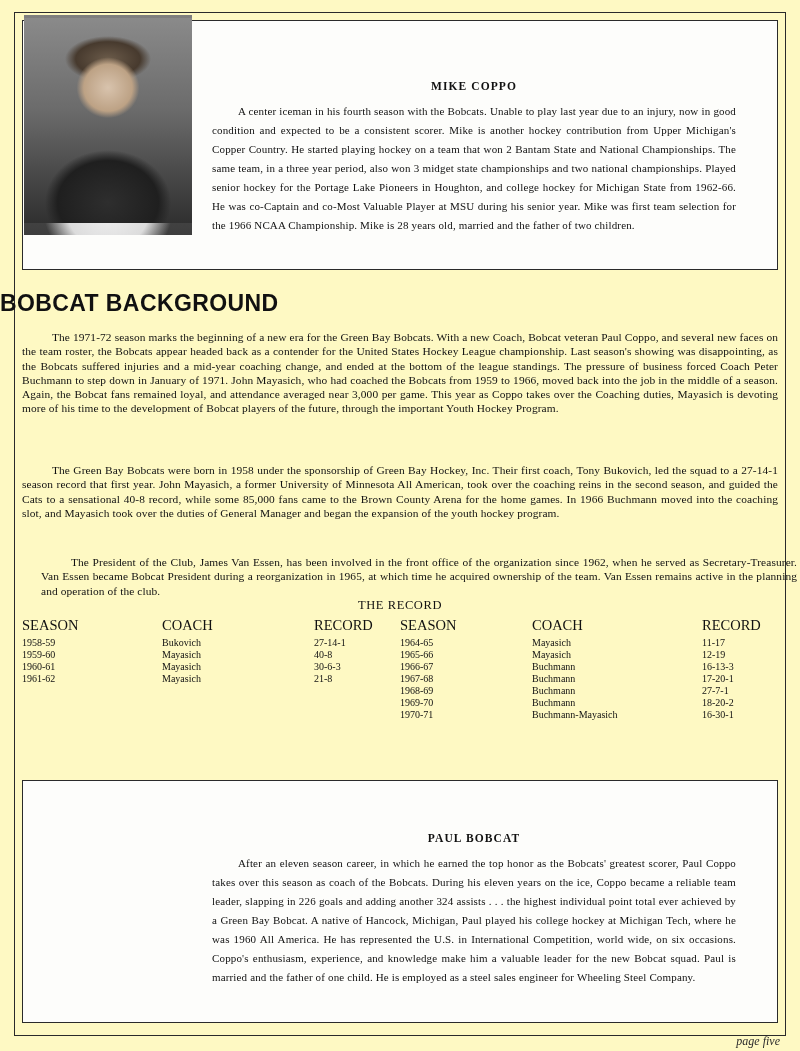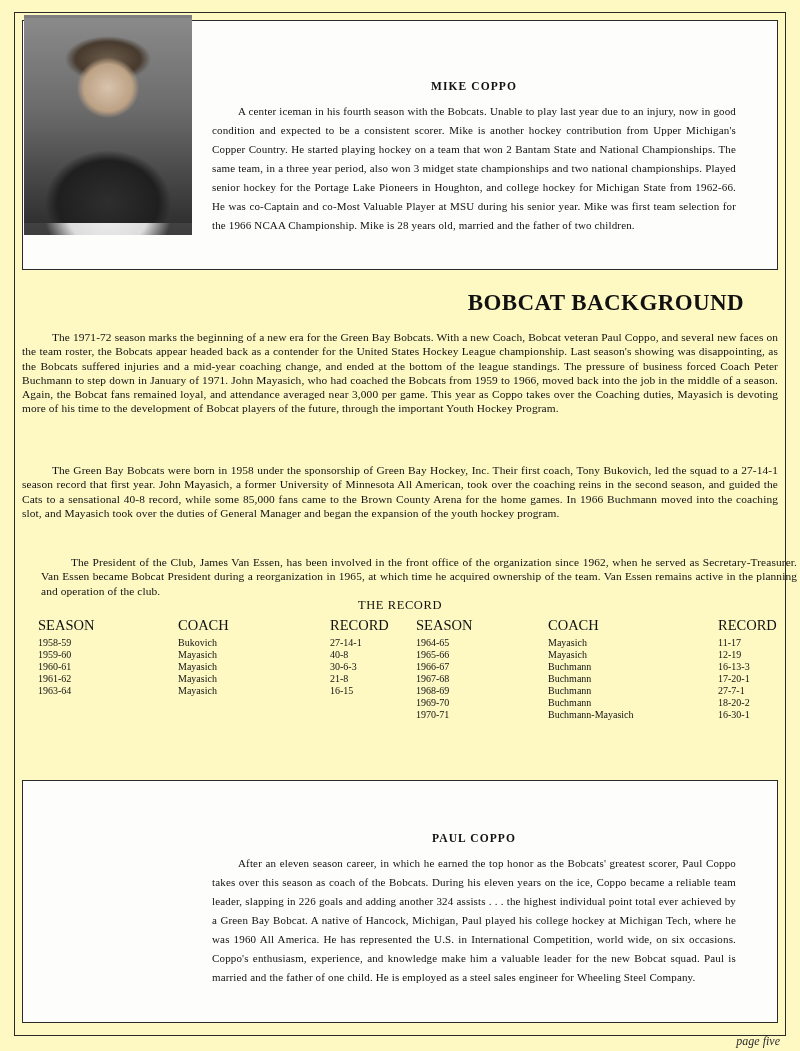--- a/index.html
+++ b/index.html
@@ -88,22 +88,22 @@
     line-height: 19px;
     text-align: justify;
     text-indent: 26px;
     letter-spacing: 0.15px;
   }
 
   
   .section-title {
     position: absolute;
     left: 0; width: 744px;
-    text-align: right;
-    font-family: Liberation Serif, serif;
+    text-align: left;
+    font-family: Liberation Sans, sans-serif;
     font-weight: bold;
     font-size: 23px;
     letter-spacing: 0.4px;
   }
   .title-bobcat { top: 290px; }
 
   
   .body-copy {
     position: absolute;
     left: 22px;
@@ -123,21 +123,21 @@
     position: absolute;
     left: 0; width: 800px;
     top: 598px;
     text-align: center;
     font-weight: normal;
     font-size: 12.5px;
     letter-spacing: 0.6px;
   }
   .record-wrap {
     position: absolute;
-    left: 38px;
+    left: 22px;
     top: 617px;
     width: 756px;
     display: flex;
     gap: 0px;
     justify-content: space-between;
   }
   .record-col { width: 378px; }
   table.record {
     border-collapse: collapse;
     width: 100%;
@@ -231,25 +231,20 @@
           <tr>
             <td class="c-season">1960-61</td>
             <td class="c-coach">Mayasich</td>
             <td class="c-record">30-6-3</td>
           </tr>
           <tr>
             <td class="c-season">1961-62</td>
             <td class="c-coach">Mayasich</td>
             <td class="c-record">21-8</td>
           </tr>
-          <tr>
-            <td class="c-season">1963-64</td>
-            <td class="c-coach">Mayasich</td>
-            <td class="c-record">16-15</td>
-          </tr>
         </tbody>
       </table>
     </div>
 
     <div class="record-col rcol2">
       <table class="record">
         <thead>
           <tr>
             <th class="c-season">SEASON</th>
             <th class="c-coach">COACH</th>
@@ -297,19 +292,19 @@
     </div>
   </div>
 
   <div class="player-panel panel-bottom"></div>
 
   <div class="photo photo-bottom">
     <div class="portrait b"></div>
   </div>
 
   <div class="bio bio-bottom">
-    <div class="player-name">PAUL COPPO</div>
+    <div class="player-name">PAUL BOBCAT</div>
     <div class="bio-text">After an eleven season career, in which he earned the top honor as the Bobcats' greatest scorer, Paul Coppo takes over this season as coach of the Bobcats. During his eleven years on the ice, Coppo became a reliable team leader, slapping in 226 goals and adding another 324 assists . . . the highest individual point total ever achieved by a Green Bay Bobcat. A native of Hancock, Michigan, Paul played his college hockey at Michigan Tech, where he was 1960 All America. He has represented the U.S. in International Competition, world wide, on six occasions. Coppo's enthusiasm, experience, and knowledge make him a valuable leader for the new Bobcat squad. Paul is married and the father of one child. He is employed as a steel sales engineer for Wheeling Steel Company.</div>
   </div>
 
   <div class="footer">page   five</div>
 
 </div>
 
 </body></html>

